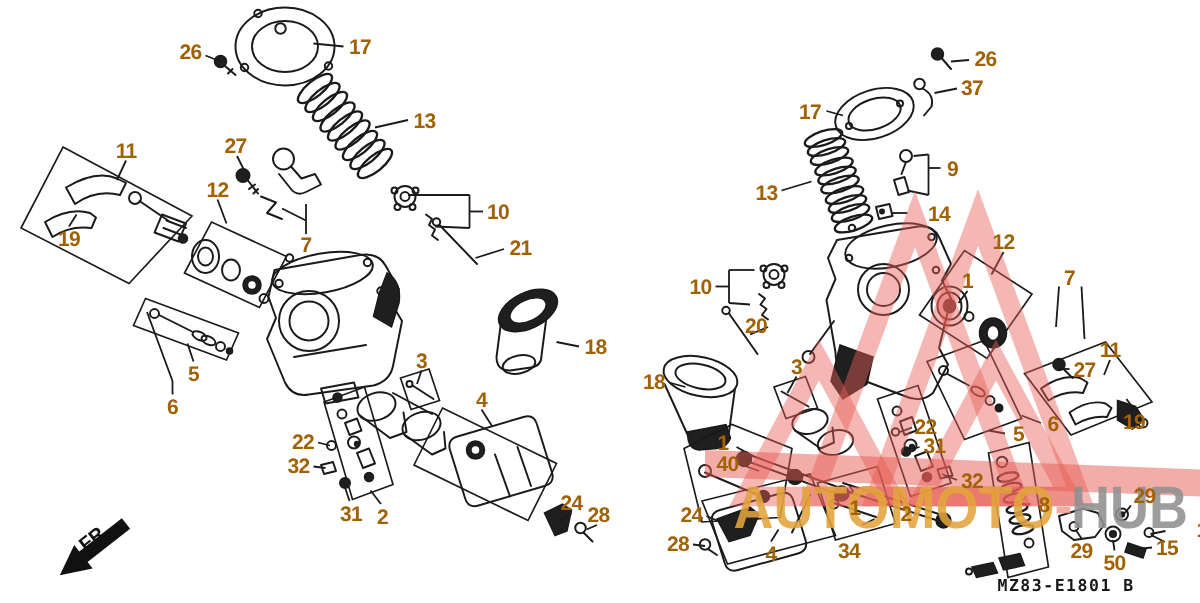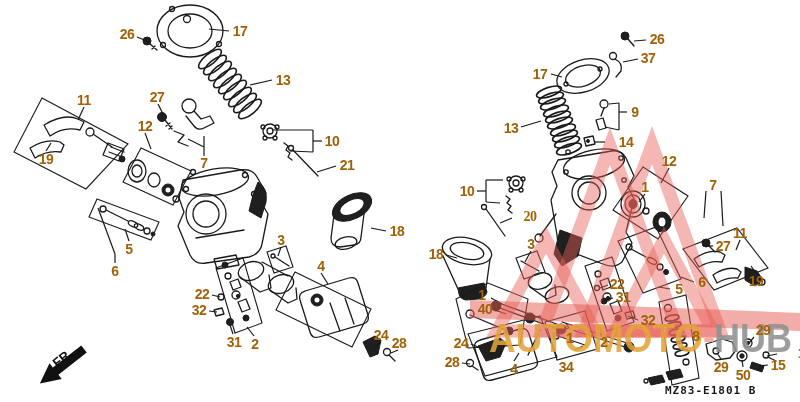--- a/index.html
+++ b/index.html
@@ -453,21 +453,21 @@
       <div class="callout" style="left: 657px; top: 39px;">26</div>
       <div class="callout" style="left: 648px; top: 58px;">37</div>
       <div class="callout" style="left: 540px; top: 74px;">17</div>
       <div class="callout" style="left: 635px; top: 112px;">9</div>
       <div class="callout" style="left: 511px; top: 128px;">13</div>
       <div class="callout" style="left: 615px; top: 142px; margin-left: 11px;">14</div>
       <div class="callout" style="left: 669px; top: 161px;">12</div>
       <div class="callout" style="left: 645px; top: 187px;">1</div>
       <div class="callout" style="left: 713px; top: 185px;">7</div>
       <div class="callout" style="left: 467px; top: 191px;">10</div>
-      <div class="callout" style="left: 530px; top: 217px; font-family: Liberation Serif, serif;">20</div>
+      <div class="callout" style="left: 504px; top: 217px;">20</div>
       <div class="callout" style="left: 436px; top: 254px;">18</div>
       <div class="callout" style="left: 531px; top: 244px;">3</div>
       <div class="callout" style="left: 723px; top: 246px;">27</div>
       <div class="callout" style="left: 740px; top: 233px;">11</div>
       <div class="callout" style="left: 756px; top: 281px;">19</div>
       <div class="callout" style="left: 702px; top: 282px;">6</div>
       <div class="callout" style="left: 679px; top: 289px;">5</div>
       <div class="callout" style="left: 617px; top: 284px;">22</div>
       <div class="callout" style="left: 623px; top: 297px;">31</div>
       <div class="callout" style="left: 648px; top: 320px;">32</div>

